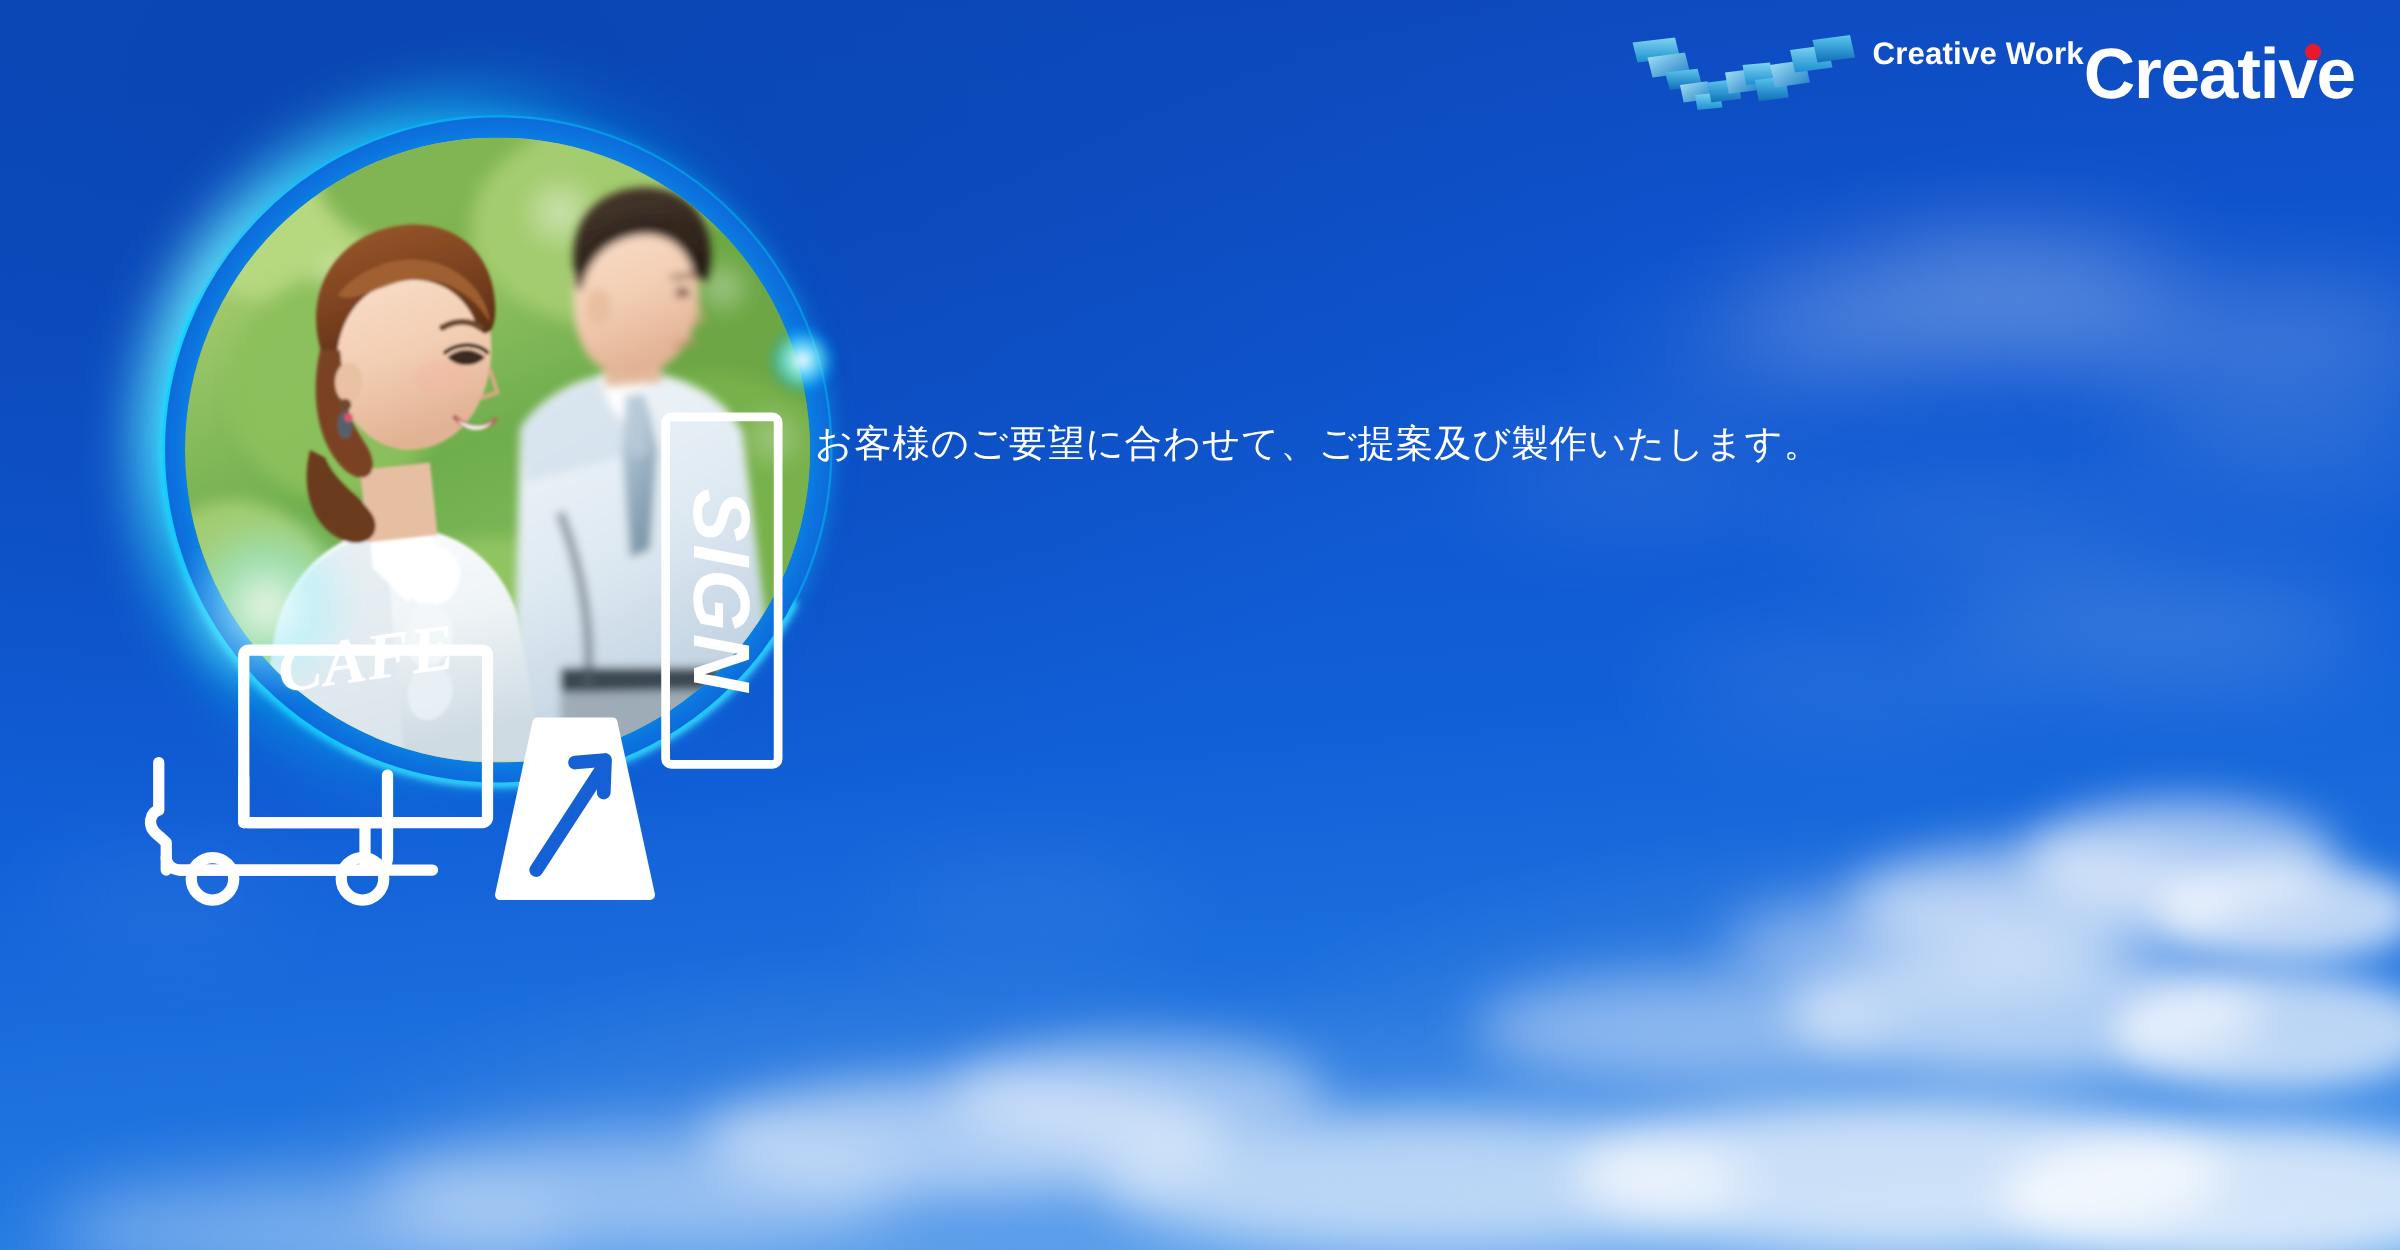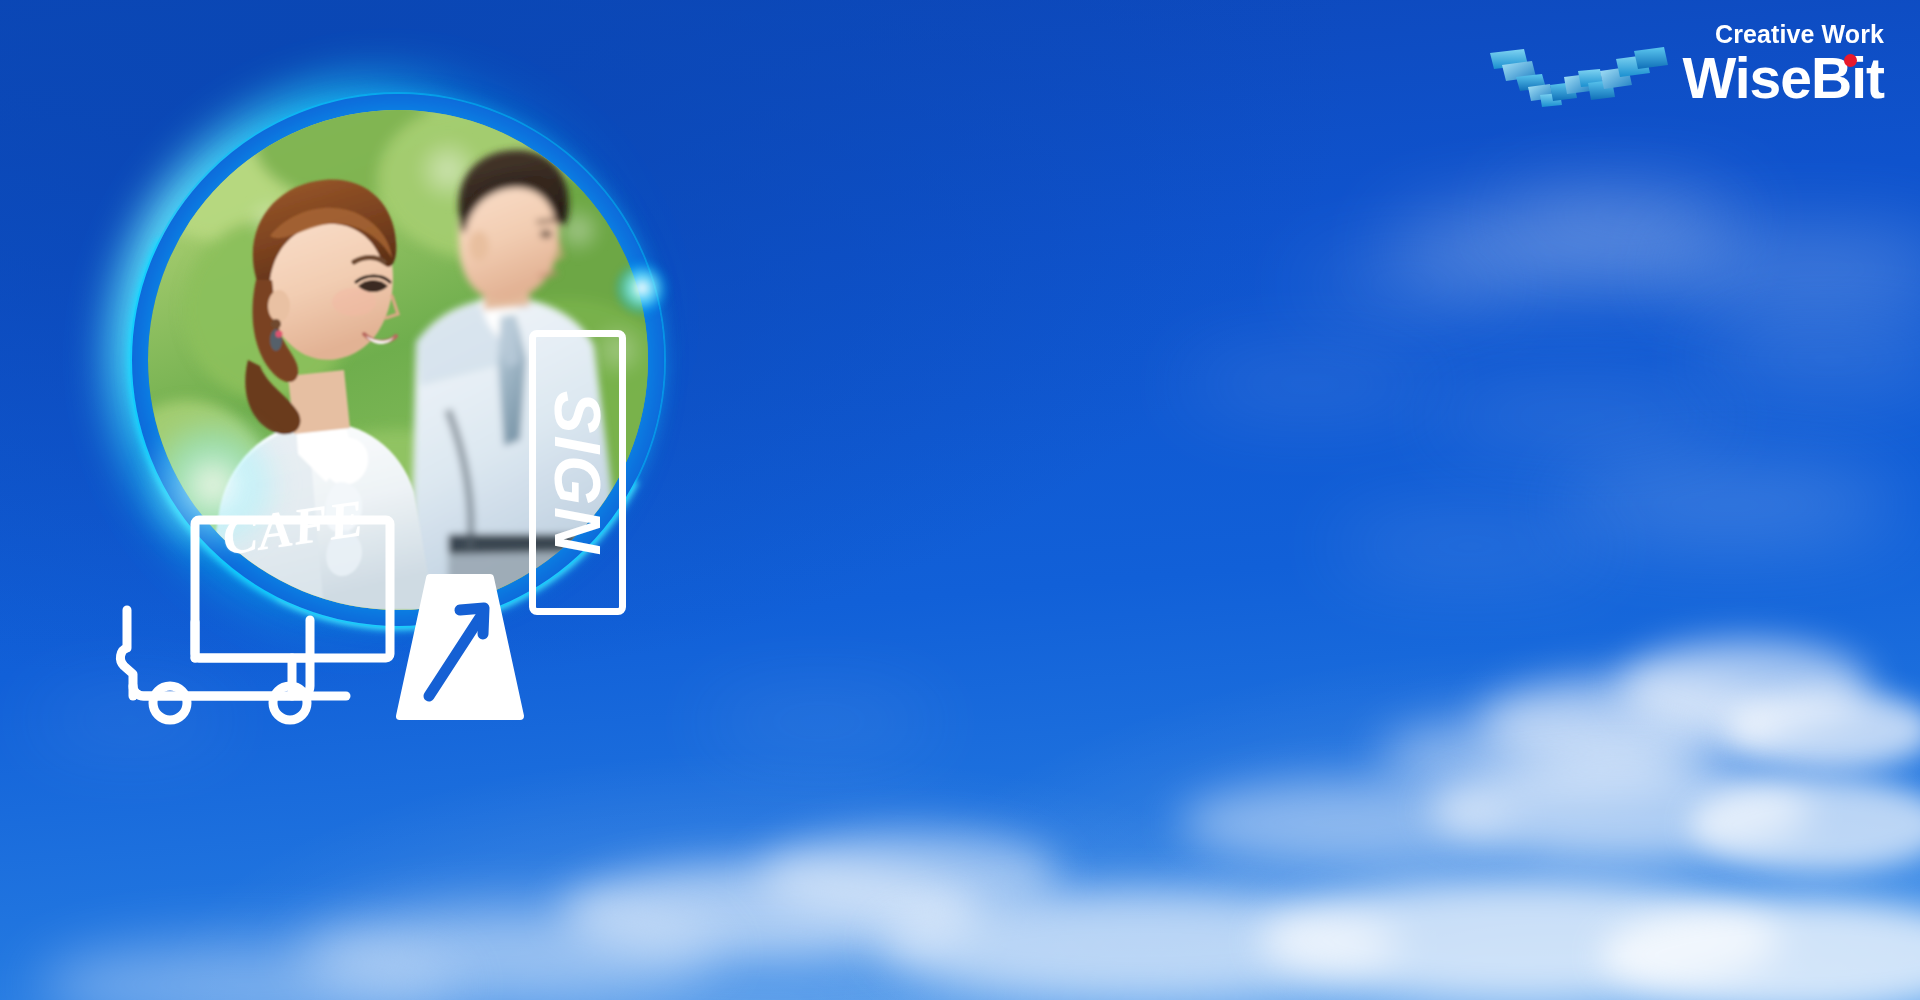--- a/index.html
+++ b/index.html
@@ -32,21 +32,21 @@
   
   .cb { position:absolute; background:#ffffff; border-radius:50%; }
 
   
   #logo {
     position:absolute; top:22px; right:36px;
     display:flex; align-items:flex-end; gap:14px;
     z-index:40;
   }
   #logoMark { width:180px; height:66px; display:block; }
-  #logoText { display:flex; flex-direction:column; align-items:flex-end; line-height:1; }
+  #logoText { display:flex; align-items:flex-start; line-height:1; }
   #creativeWork {
     color:#ffffff; font-size:25px; font-weight:bold;
     letter-spacing:0.1px; margin-bottom:3px;
     font-family:"Liberation Sans","DejaVu Sans",sans-serif;
   }
   #wiseBit {
     position:relative;
     color:#ffffff; font-size:57px; font-weight:bold;
     letter-spacing:-1px;
     font-family:"Liberation Sans","DejaVu Sans",sans-serif;
@@ -244,21 +244,21 @@
 
         <polygon points="100,42 124,39 127,56 103,59" fill="url(#tileC)"></polygon>
         <polygon points="112,30 140,26 144,44 116,48" fill="url(#tileB)"></polygon>
         <polygon points="128,18 158,14 162,32 132,36" fill="url(#tileA)"></polygon>
         <polygon points="146,10 176,6 180,24 150,28" fill="url(#tileC)"></polygon>
       </g>
     </svg>
     <div id="logoText">
       <div id="creativeWork">Creative Work</div>
       <div id="wiseBit">
-        <span>WiseBit</span>
+        <span>Creative</span>
         <span class="dot"></span>
       </div>
     </div>
   </div>
 
   <div id="photoWrap">
     <div id="glowRing"></div>
     <div id="glowRing2"></div>
     <div id="ringCyanArc"></div>
     <div id="ringBlue"></div>
@@ -468,16 +468,17 @@
       <g stroke="#1560d4" stroke-width="11" stroke-linecap="round" stroke-linejoin="round" fill="none">
         <path d="M329,226 L381,146"></path>
         <path d="M360,140 L384,138 L383,164"></path>
       </g>
     </svg>
     <div id="cafeScript">CAFE</div>
   </div>
 
   <div id="textBlock">
     <div id="subLines">
+      <p class="subline">お客様のご要望に合わせて、ご提案及び製作いたします。</p>
     </div>
   </div>
 
 </div>
 
 </body></html>

